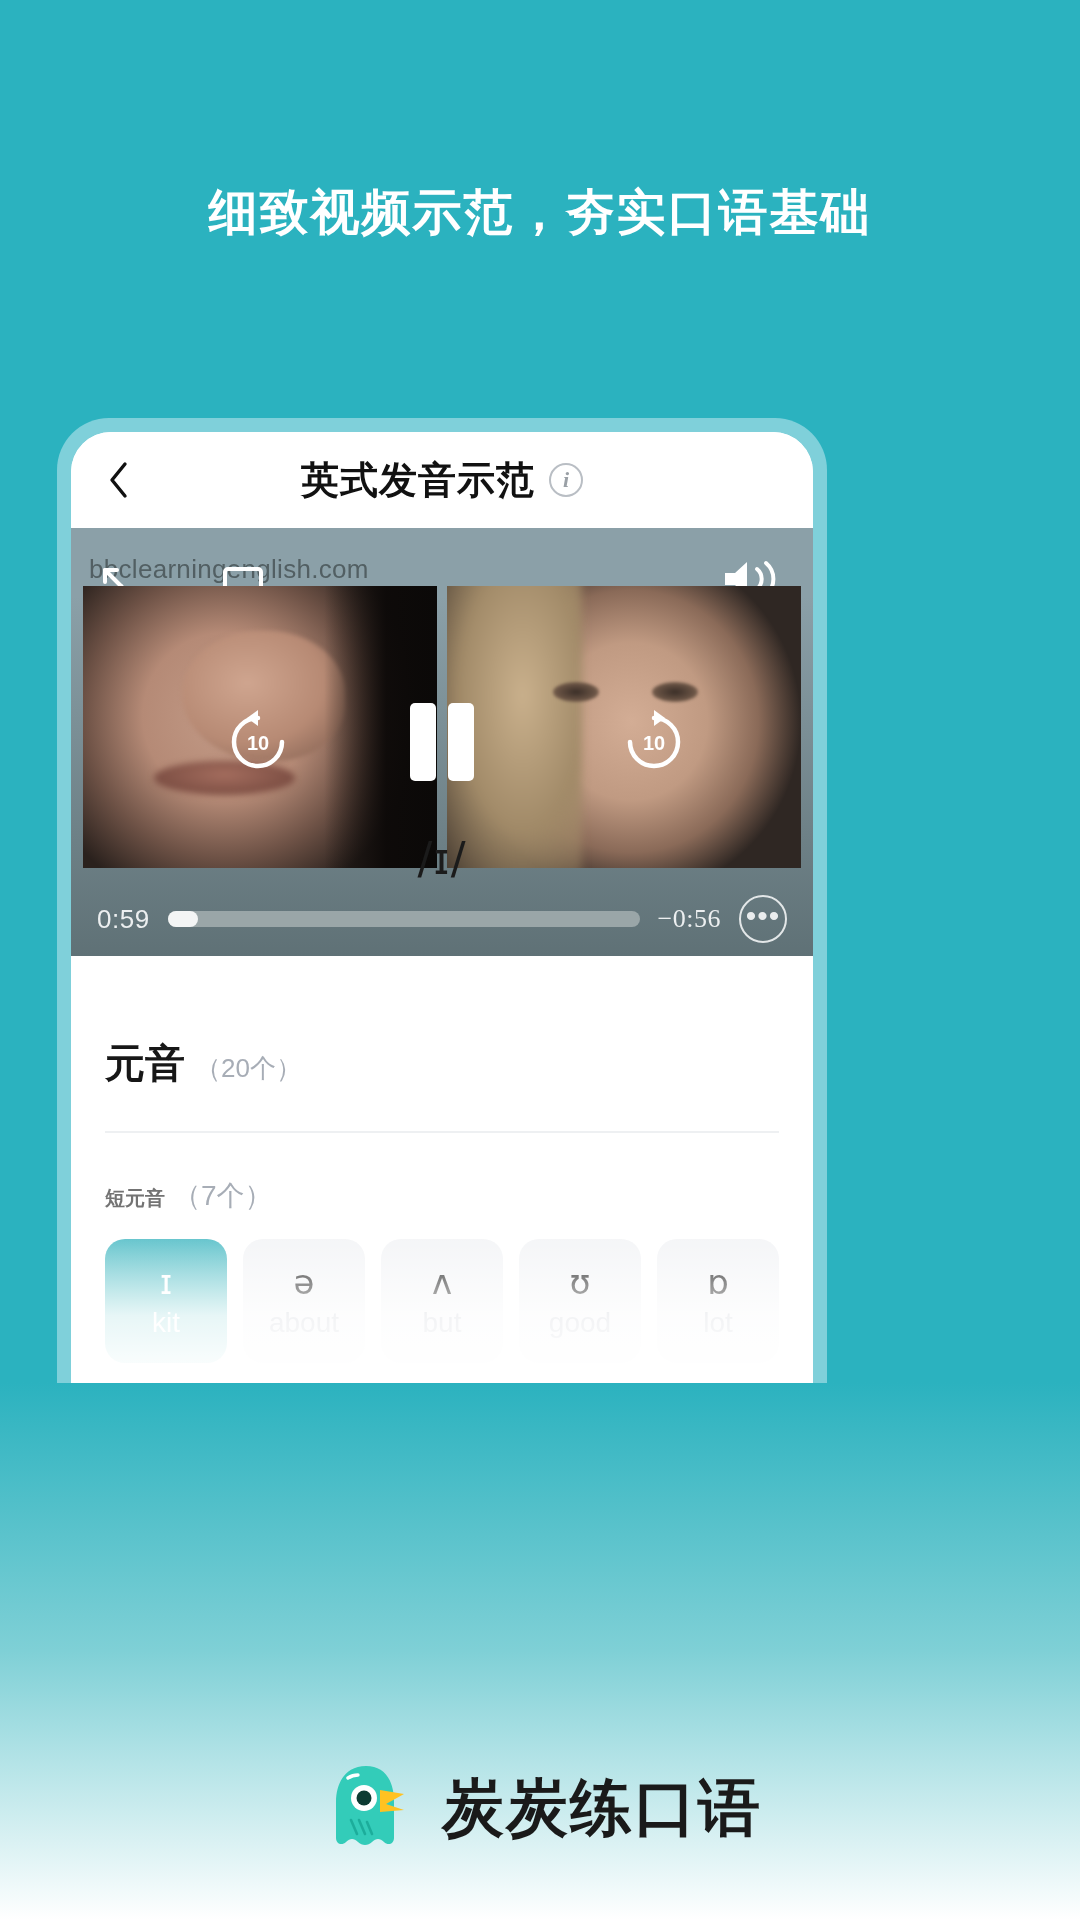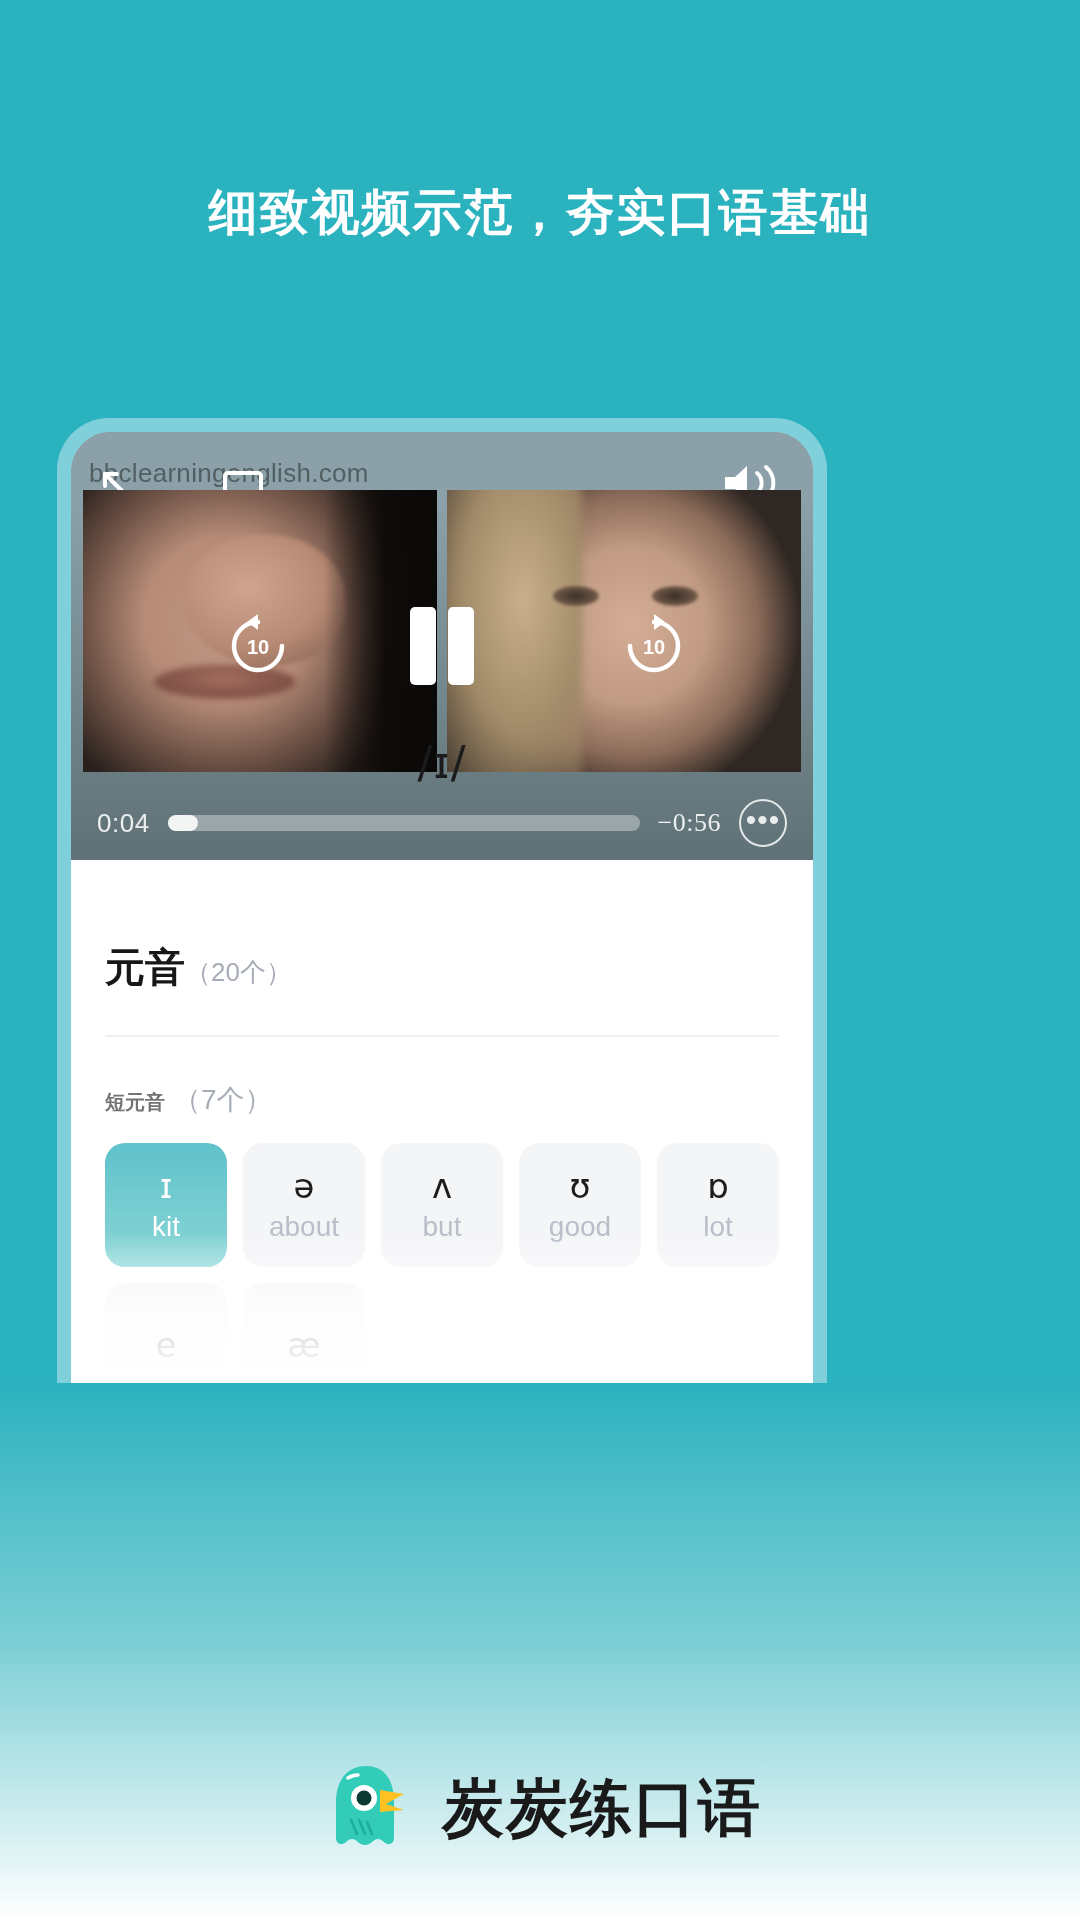--- a/index.html
+++ b/index.html
@@ -171,21 +171,21 @@
     flex:none; width:48px; height:48px; border-radius:50%;
     border:2.5px solid #e3e7e8; color:#e9eced;
     display:flex; align-items:center; justify-content:center;
     font-size:30px; line-height:0; letter-spacing:1px;
     padding-bottom:6px;
   }
 
   
   .content{ padding:0 34px; background:#fff; }
   .section-head{
-    display:flex; align-items:baseline; gap:0;
+    display:flex; align-items:baseline; gap:10px;
     padding:56px 0 40px 0;
     border-bottom:2px solid #eef0f2;
   }
   .section-title{ font-size:40px; font-weight:bold; color:#171717; }
   .section-count{ font-size:26px; color:#a7adb6;margin-top:39px; }
 
   .sub-head{ display:flex; align-items:baseline; gap:8px; padding:44px 0 24px 0; }
   .sub-title{ font-size:20px; font-weight:bold; color:#737373; }
   .sub-count{ font-size:28px; color:#a7adb6; }
 
@@ -226,20 +226,31 @@
 
 <div class="promo-bg"></div>
 
 <div class="headline-wrap">
   <div class="subheadline">细致视频示范，夯实口语基础</div>
 </div>
 
 <div class="phone-frame">
   <div class="phone-screen">
 
+    <div class="navbar">
+      <div class="back-chevron">
+        <svg width="24" height="40" viewBox="0 0 24 40" fill="none">
+          <path d="M18 4 L5 20 L18 36" stroke="#111" stroke-width="3.4" stroke-linecap="round" stroke-linejoin="round"></path>
+        </svg>
+      </div>
+      <div class="nav-title-group">
+        <span class="nav-title">英式发音示范</span>
+        <span class="info-icon">i</span>
+      </div>
+    </div>
 
     <div class="player">
       <div class="player-bg"></div>
 
       <div class="watermark">bbclearningenglish.com</div>
 
       <div class="overlay-icon expand-icon">
         <svg width="48" height="48" viewBox="0 0 48 48" fill="none">
           <path d="M20 8 H8 V20" stroke="#fff" stroke-width="4" stroke-linecap="round" stroke-linejoin="round"></path>
           <path d="M8 8 L24 24" stroke="#fff" stroke-width="4" stroke-linecap="round"></path>
@@ -292,21 +303,21 @@
         <svg width="74" height="74" viewBox="0 0 74 74" fill="none">
           <path d="M37 13 a24 24 0 1 1 -24 24" stroke="#fff" stroke-width="4.5" stroke-linecap="round"></path>
           <path d="M37 5 L37 21 L48 13 Z" fill="#fff"></path>
           <text x="37" y="45" font-family="Liberation Sans, sans-serif" font-size="20" font-weight="bold" fill="#fff" text-anchor="middle">10</text>
         </svg>
       </div>
 
       <div class="phoneme-overlay">/ɪ/</div>
 
       <div class="controls">
-        <span class="time-left">0:04</span>
+        <span class="time-left">0:59</span>
         <div class="progress-track">
           <div class="progress-fill" style="width: 6.5%;"></div>
         </div>
         <span class="time-right">−0:56</span>
         <div class="more-btn">•••</div>
       </div>
     </div>
 
     <div class="content">
       <div class="section-head">

